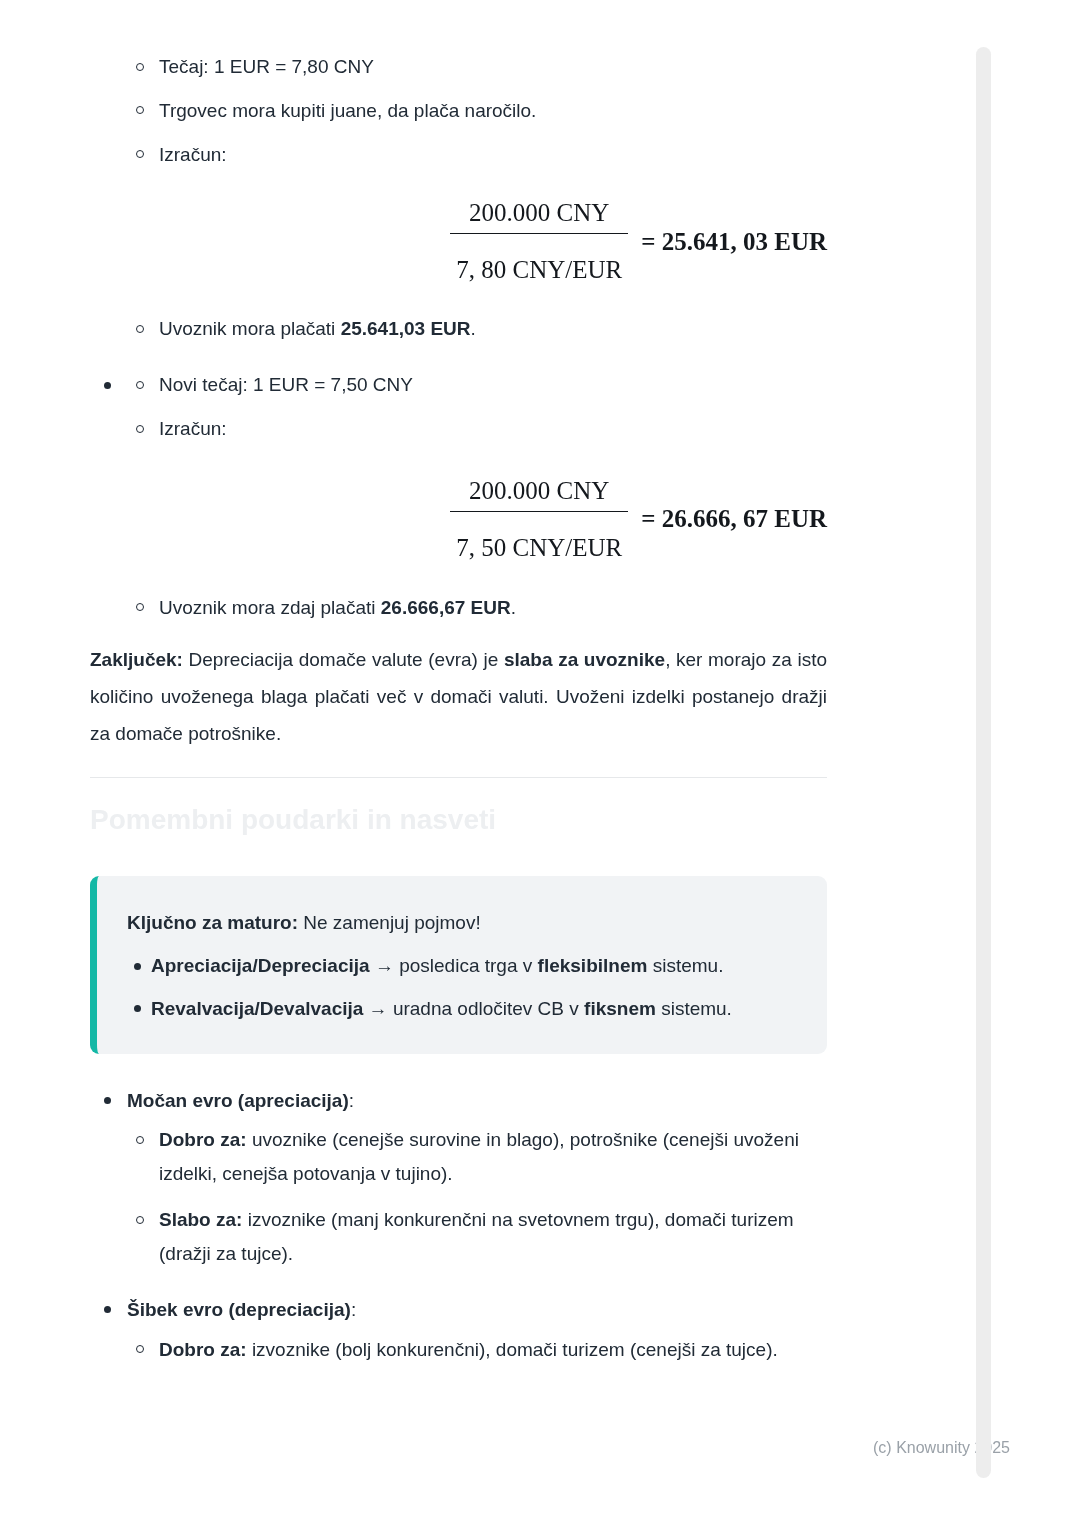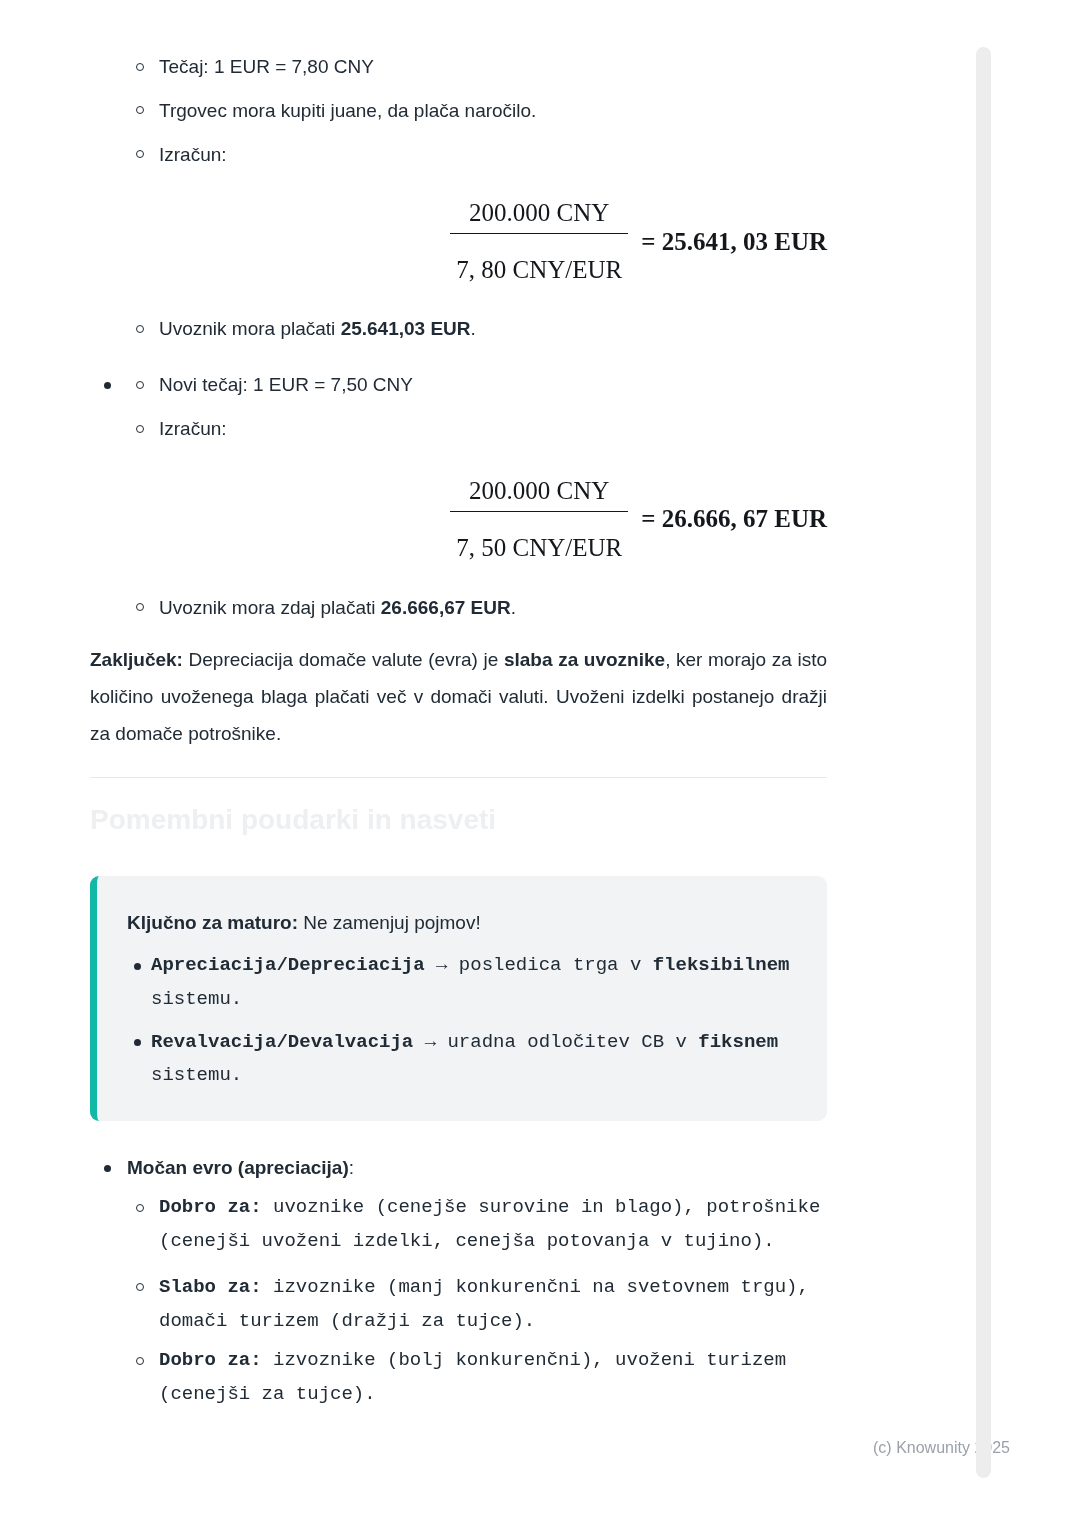--- a/index.html
+++ b/index.html
@@ -70,21 +70,21 @@
     padding: 30px 26px 28px 30px;
   }
   .callout ul.cl > li { position: relative; padding-left: 24px; margin-top: 9px; }
   .callout ul.cl .dot {
     position: absolute; left: 7px; top: 13.5px;
     width: 7px; height: 7px; border-radius: 50%; background: #212b36;
   }
   .mt22 { margin-top: 22px; }
   .mt30 { margin-top: 30px; }
   .mt12 { margin-top: 16px; }
-  .sub-after-title { margin-top: 6px; font-family: Liberation Mono, monospace; }
+  .sub-after-title { margin-top: 6px; }
   .footer {
     position: absolute;
     top: 1439px; right: 70px;
     font-size: 16px; color: #9aa1a8;
   }
   .scrollbar-thumb {
     position: absolute;
     left: 976px; top: 47px;
     width: 15px; height: 1431px;
     background: #ededed;
@@ -192,24 +192,30 @@
     <li style="margin-bottom:12px;">
       <span class="ring"></span>
       <b>Dobro za:</b><span> uvoznike (cenejše surovine in blago), potrošnike (cenejši uvoženi izdelki, cenejša potovanja v tujino).</span>
     </li>
     <li>
       <span class="ring"></span>
       <b>Slabo za:</b><span> izvoznike (manj konkurenčni na svetovnem trgu), domači turizem (dražji za tujce).</span>
     </li>
   </ul>
 
+  <ul class="l1 mt22">
+    <li>
+      <span class="dot"></span>
+      <b>Šibek evro (depreciacija)</b><span>:</span>
+    </li>
+  </ul>
   <ul class="l2 sub-after-title">
     <li>
       <span class="ring"></span>
-      <b>Dobro za:</b><span> izvoznike (bolj konkurenčni), uvoženi turizem (cenejši za tujce).</span>
+      <b>Dobro za:</b><span> izvoznike (bolj konkurenčni), domači turizem (cenejši za tujce).</span>
     </li>
   </ul>
 
 </main>
 
 <div class="footer">(c) Knowunity 2025</div>
 
 <div class="scrollbar-thumb"></div>
 
 </body></html>

